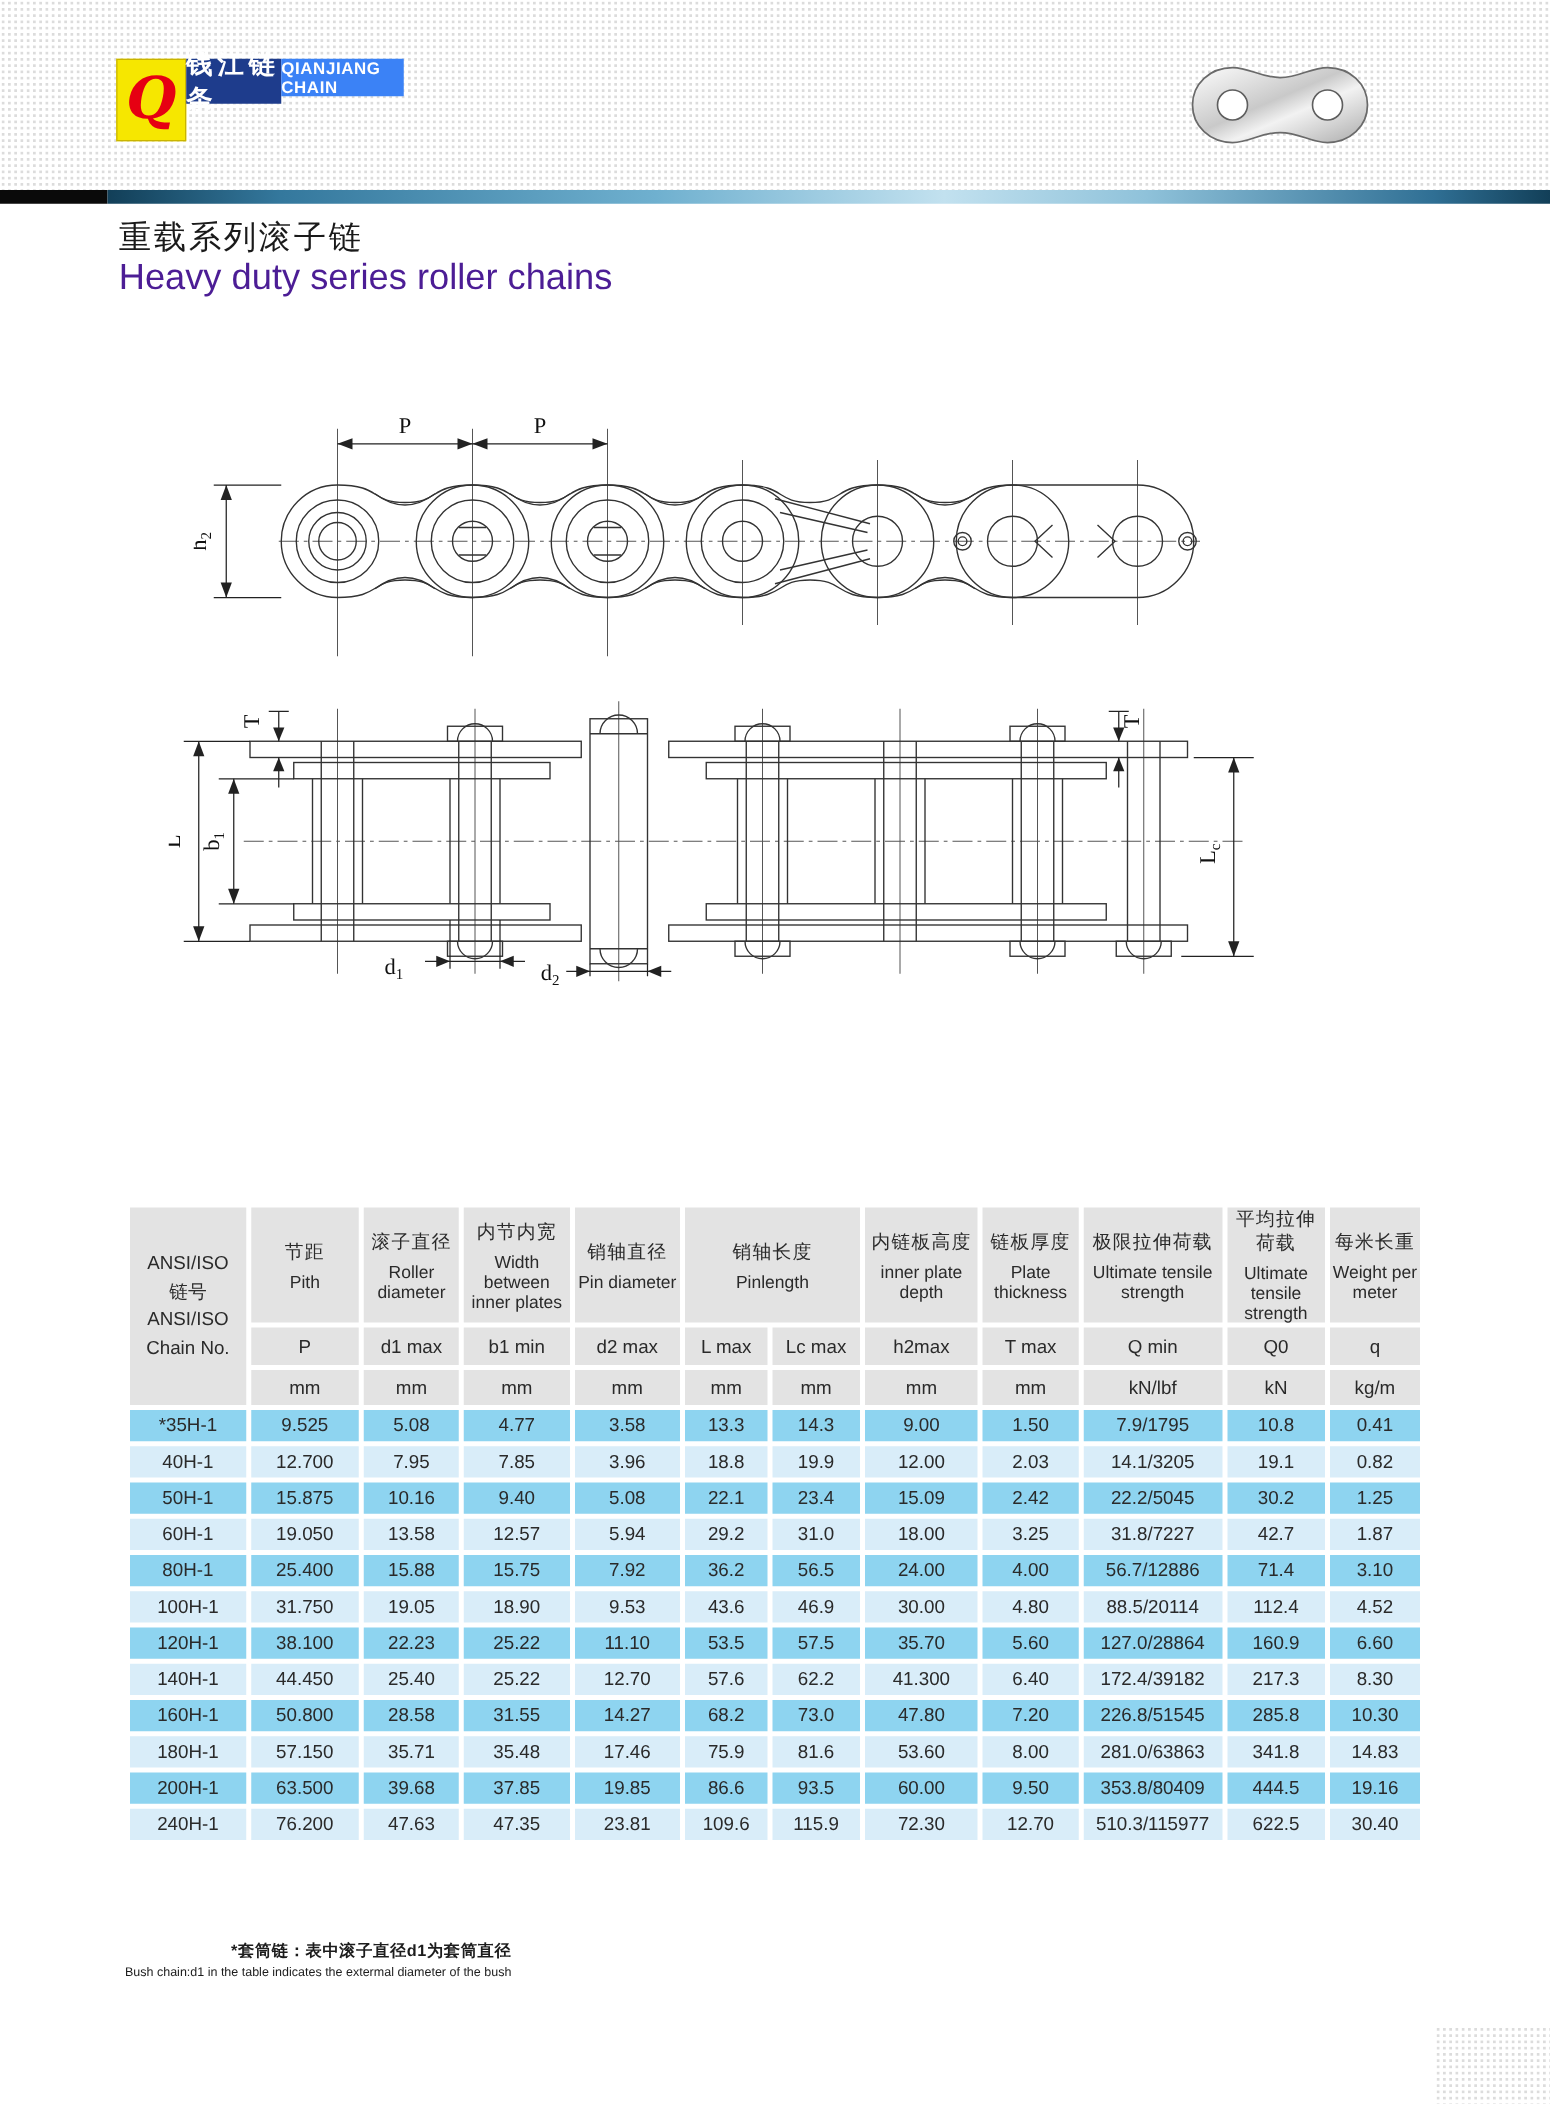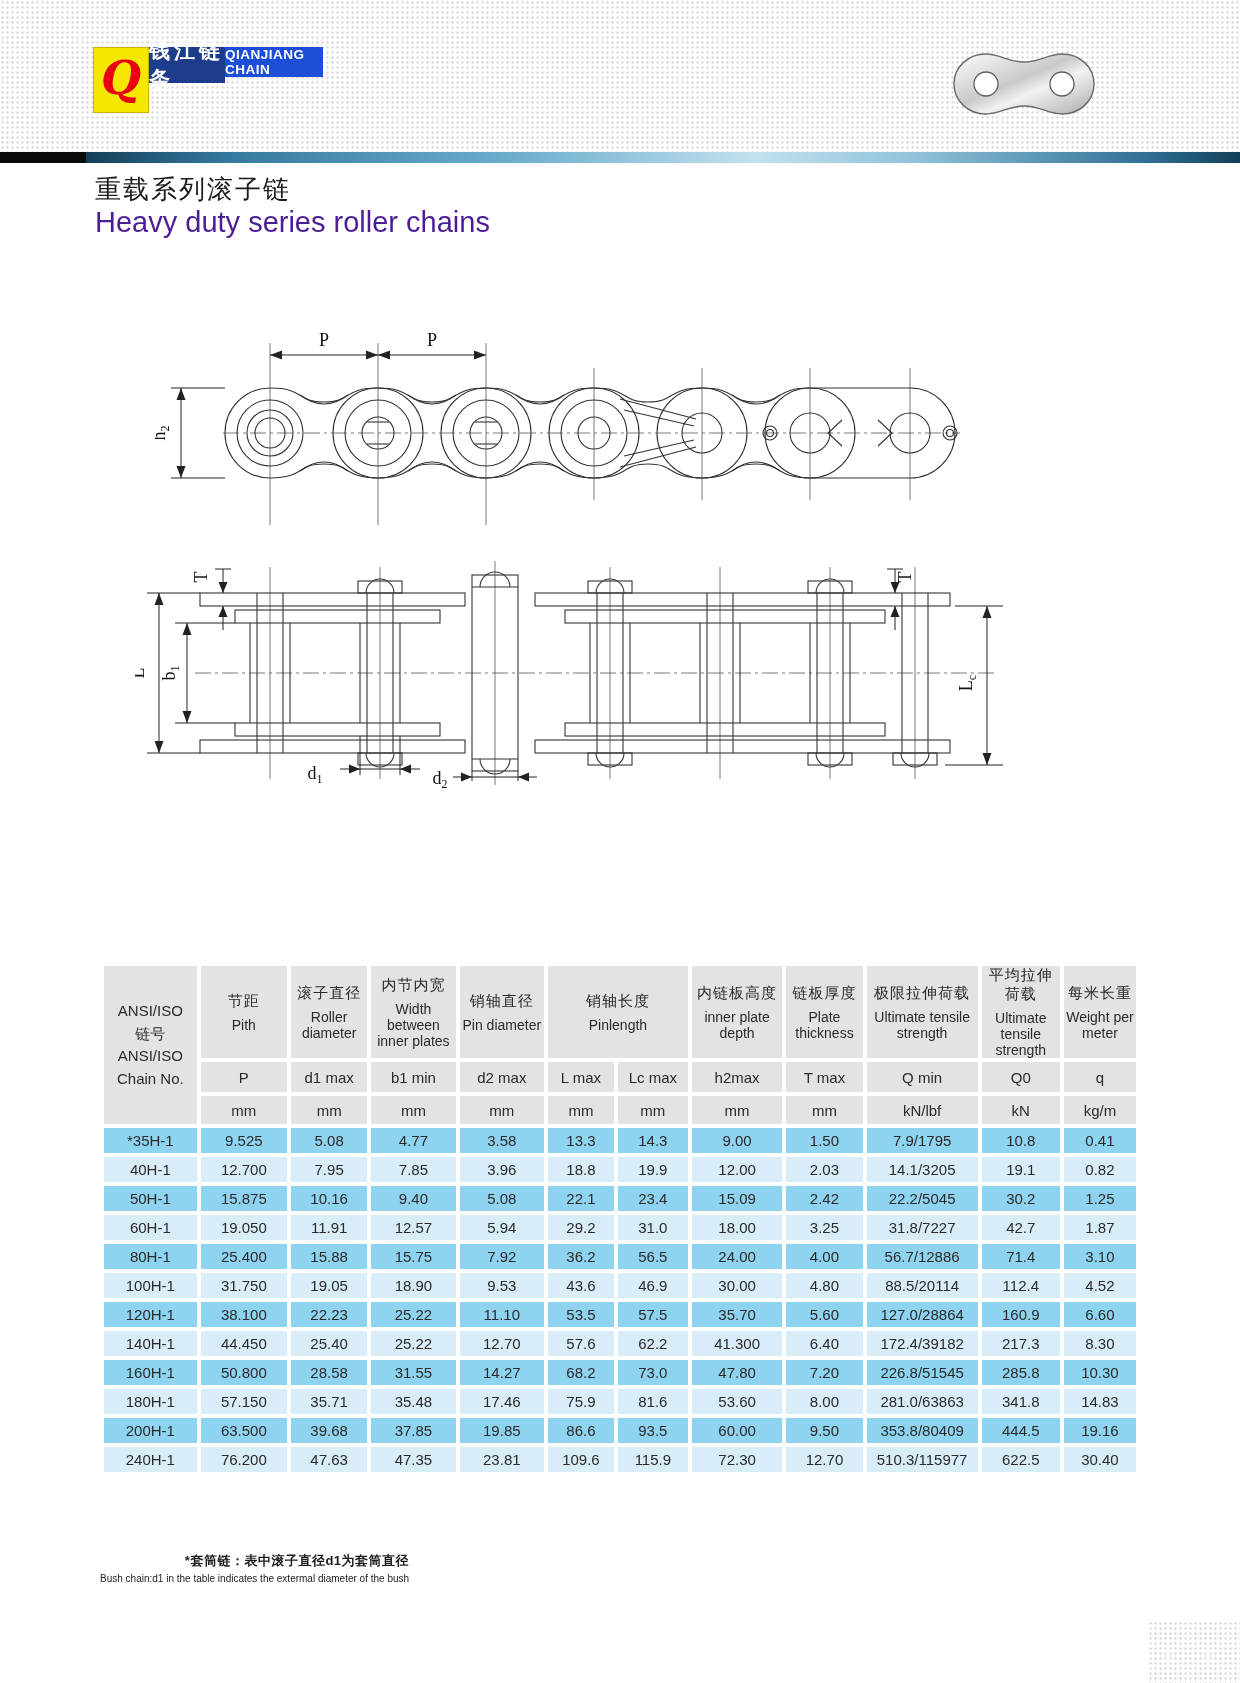--- a/index.html
+++ b/index.html
@@ -13,21 +13,21 @@
   .header-band { position:absolute; top:0; left:0; width:1240px; height:152px; }
 
   .brand { position:absolute; left:93px; top:47px; display:flex; height:66px; }
   .brand .mono-box { width:56px; height:66px; background:#f6e700; border:1px solid #c9b400;
                      display:flex; align-items:center; justify-content:center; }
   .brand .mono { font-family:"DejaVu Serif", serif; font-style:italic; font-weight:bold;
                  font-size:46px; color:#e60012; line-height:1; transform:translateY(-2px); }
   .brand .name-col { width:174px; display:flex; flex-direction:row; }
   .brand .name-cn { height:36px; background:#1e3c8c; color:#fff; font-weight:bold; font-size:21px;
                     letter-spacing:4px; display:flex; align-items:center; justify-content:center; }
-  .brand .name-en { height:30px; background:#1d4ed8; color:#fff; font-weight:bold; font-size:13.5px;
+  .brand .name-en { height:30px; background:#3b82f6; color:#fff; font-weight:bold; font-size:13.5px;
                     display:flex; align-items:center; justify-content:center; letter-spacing:0.5px; }
 
   .plate-art { position:absolute; left:950px; top:50px; }
 
   .divider { position:absolute; top:152px; left:0; width:1240px; height:11px; display:flex; }
   .divider .black { width:86px; background:#0a0a0a; }
   .divider .blue  { flex:1; background:linear-gradient(90deg,#123f58 0%, #34789d 12%, #6fb0cf 38%,
                     #c2e1ef 58%, #8fc2da 72%, #2f6f94 92%, #123f58 100%); }
 
   .title-cn { position:absolute; left:95px; top:172px; font-size:26px; letter-spacing:2px; color:#1a1a1a; }
@@ -450,21 +450,21 @@
         <td>23.4</td>
         <td>15.09</td>
         <td>2.42</td>
         <td>22.2/5045</td>
         <td>30.2</td>
         <td>1.25</td>
       </tr>
       <tr class="row-light">
         <td>60H-1</td>
         <td>19.050</td>
-        <td>11.91</td>
+        <td>13.58</td>
         <td>12.57</td>
         <td>5.94</td>
         <td>29.2</td>
         <td>31.0</td>
         <td>18.00</td>
         <td>3.25</td>
         <td>31.8/7227</td>
         <td>42.7</td>
         <td>1.87</td>
       </tr>

